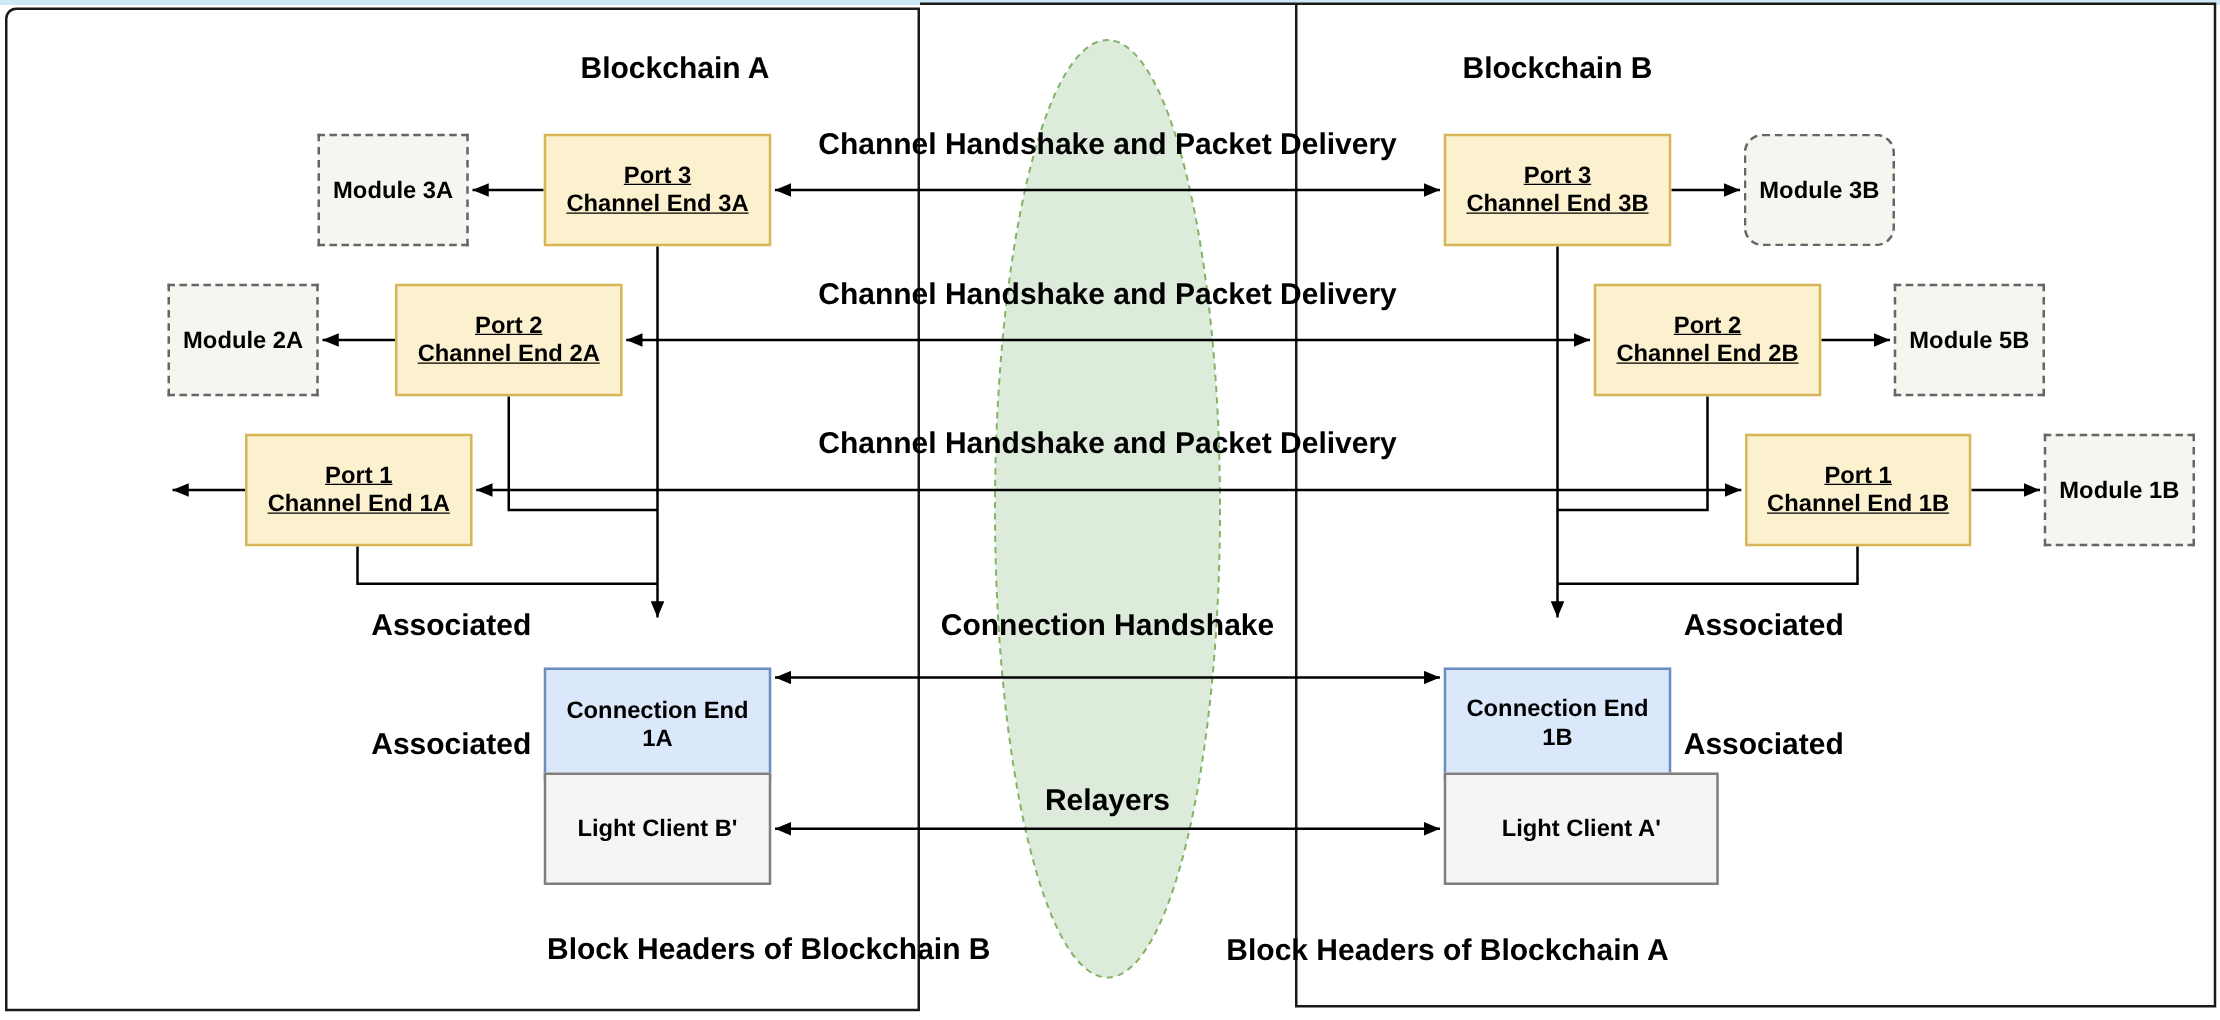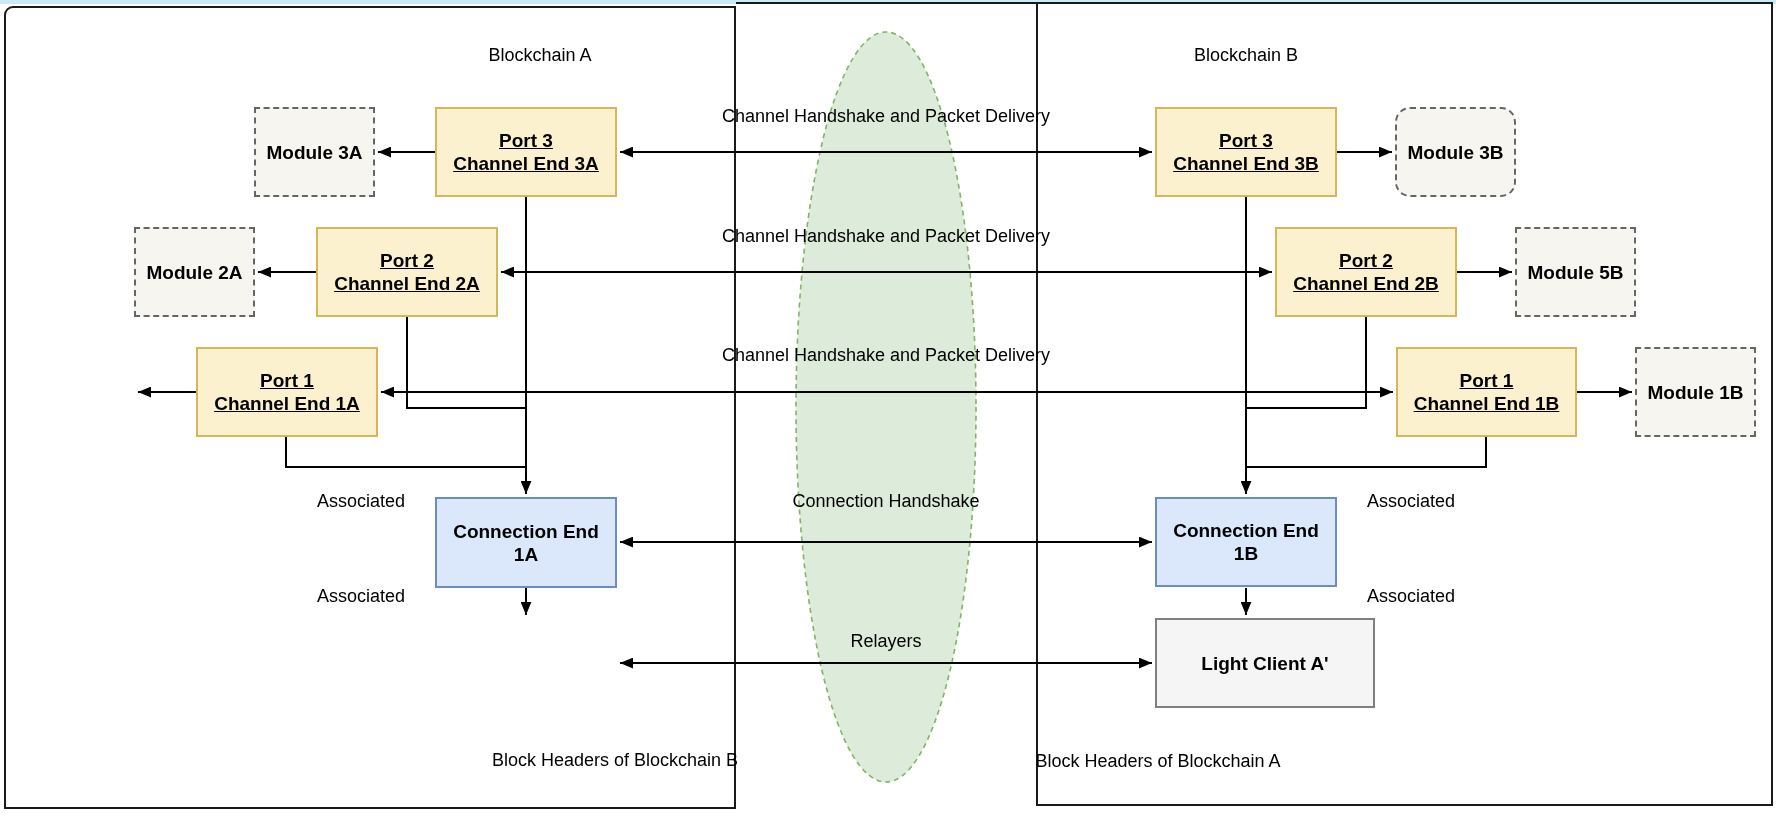--- a/index.html
+++ b/index.html
@@ -13,25 +13,25 @@
   #rect-a{left:4px;top:6px;width:732px;height:803px;border-top-left-radius:9px;}
   #rect-b{left:1036px;top:2px;width:737px;height:804px;}
   #connector-layer{position:absolute;left:0;top:0;z-index:3;pointer-events:none;}
   .node{
     position:absolute;box-sizing:border-box;z-index:4;
     display:flex;flex-direction:column;align-items:center;justify-content:center;
     text-align:center;font-weight:bold;font-size:19px;line-height:23px;
   }
   .port{background:var(--yellow-fill,#fbf1cf);border:2px solid var(--yellow-stroke,#d6b656);text-decoration:underline;}
   .module{background:var(--module-fill,#f6f5ef);border:2px dashed var(--module-stroke,#666666);}
-  .conn{background:var(--blue-fill,#dbe8fb);border:2px solid var(--blue-stroke,#6c8ebf);}
+  .conn{background:var(--blue-fill,#dbe8fb);border:2px solid var(--blue-stroke,#6c8ebf);margin-top:37px;}
   .light{background:var(--gray-fill,#f5f5f5);border:2px solid var(--gray-stroke,#7f7f7f);}
   .lbl{
     position:absolute;z-index:5;transform:translate(-50%,-50%);
-    font-weight:normal;font-size:18px;white-space:nowrap;line-height:20px;
+    font-weight:bold;font-size:24px;white-space:nowrap;line-height:20px;
   }
 </style>
 </head>
 <body>
 
 <div id="stage">
 
   <div class="topbar"></div>
 
   <div id="rect-a" class="bigrect"></div>
@@ -87,20 +87,23 @@
     <span>Channel End 2A</span>
   </div>
   <div class="node port" style="left:196px;top:347px;width:182px;height:90px;">
     <span>Port 1</span>
     <span>Channel End 1A</span>
   </div>
   <div class="node conn" style="left:435px;top:497px;width:182px;height:91px;">
     <span>Connection End</span>
     <span>1A</span>
   </div>
+  <div class="node light" style="left:435px;top:618px;width:182px;height:90px;">
+    <span>Light Client B'</span>
+  </div>
 
   <div class="node port" style="left:1155px;top:107px;width:182px;height:90px;">
     <span>Port 3</span>
     <span>Channel End 3B</span>
   </div>
   <div class="node module" style="left:1395px;top:107px;width:121px;height:90px;border-radius:15px;">
     <span>Module 3B</span>
   </div>
   <div class="node port" style="left:1275px;top:227px;width:182px;height:90px;">
     <span>Port 2</span>

